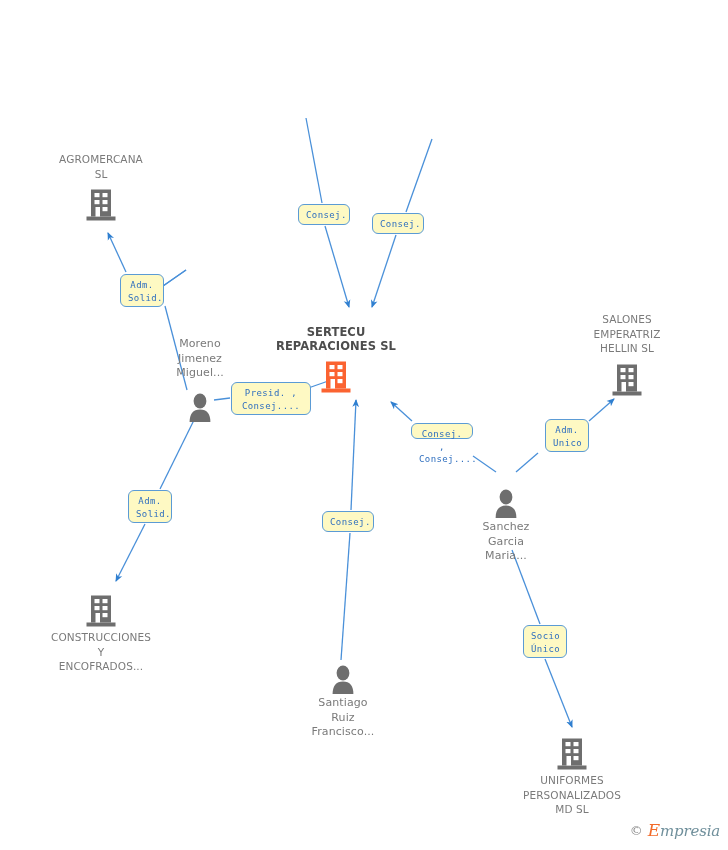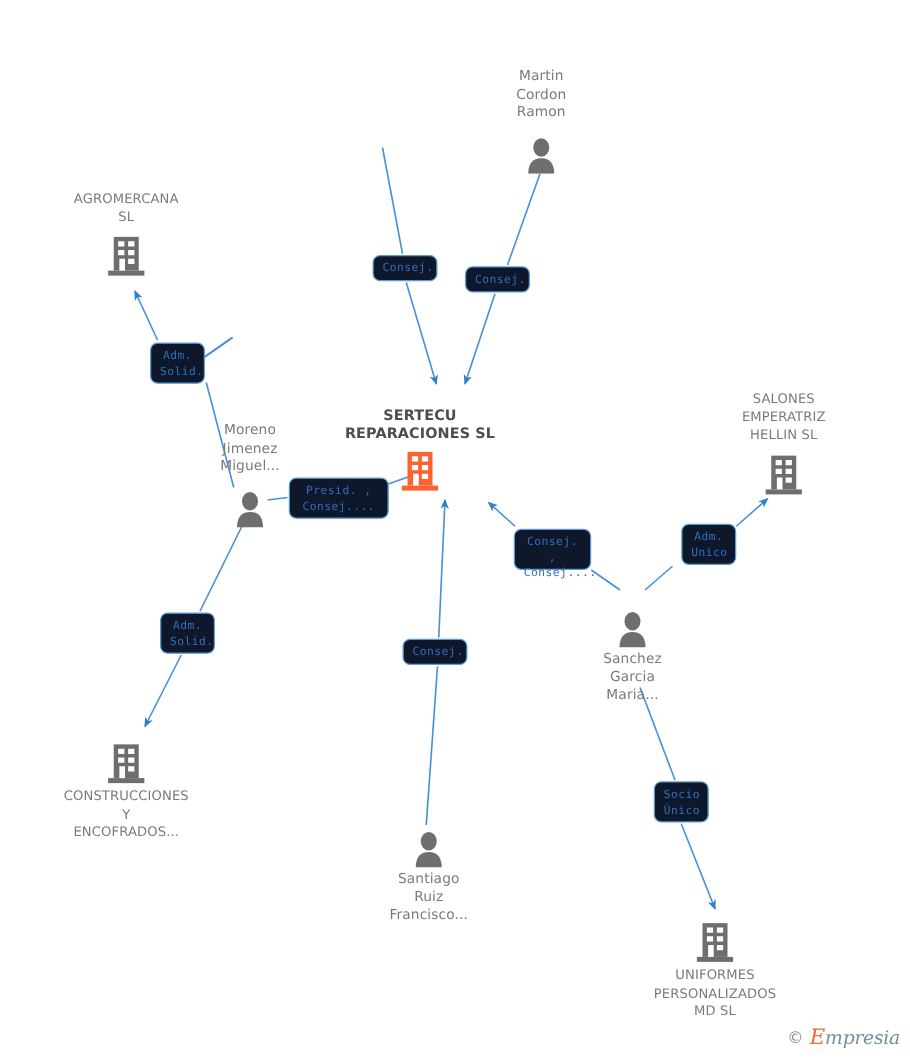--- a/index.html
+++ b/index.html
@@ -61,21 +61,21 @@
     justify-content: center;
   }
   .node.label-below .glyph { margin-bottom: 2px; }
   .node.label-above .glyph { margin-top: 1px; }
 
   
   .badge {
     position: absolute;
     border: 1.3px solid #5b9bd5;
     border-radius: 6px;
-    background: #0f172a;
+    background: #fef9c3;
     color: #2f6fbf;
     font-family: "DejaVu Sans Mono", monospace;
     font-size: 9px;
     line-height: 12.5px;
     letter-spacing: 0.4px;
     padding: 4px 7px;
     text-align: center;
     white-space: pre-line;
     z-index: 4;
     box-sizing: border-box;
@@ -141,31 +141,20 @@
     <path d="M589,421 L614,399" stroke="#4a90d9" stroke-width="1.3" fill="none" marker-end="url(#arrow)"></path>
 
     <path d="M512,550 L540,624" stroke="#4a90d9" stroke-width="1.3" fill="none"></path>
     <path d="M545,659 L572,727" stroke="#4a90d9" stroke-width="1.3" fill="none" marker-end="url(#arrow)"></path>
 
     <path d="M341,660 L350,533" stroke="#4a90d9" stroke-width="1.3" fill="none"></path>
     <path d="M351,510 L356,400" stroke="#4a90d9" stroke-width="1.3" fill="none" marker-end="url(#arrow)"></path>
   </svg>
 
 
-  <div class="node person label-above" style="left:433px; top:54px;">
-    <div class="label">Martin
-Cordon
-Ramon</div>
-    <div class="glyph">
-      <svg width="26" height="29" viewBox="0 0 26 29" aria-hidden="true">
-        <ellipse cx="13" cy="8" rx="6.4" ry="7.4" fill="#6e6e6e"></ellipse>
-        <path d="M13,16.5 C20,16.5 23.4,21 23.4,29 L2.6,29 C2.6,21 6,16.5 13,16.5 Z" fill="#6e6e6e"></path>
-      </svg>
-    </div>
-  </div>
 
   <div class="node company label-above" style="left:101px; top:152px;">
     <div class="label">AGROMERCANA
 SL</div>
     <div class="glyph">
       <svg width="30" height="34" viewBox="0 0 30 34" aria-hidden="true">
         <rect x="5" y="1.5" width="20" height="27" fill="#6e6e6e"></rect>
         <rect x="0.5" y="28.5" width="29" height="4" fill="#6e6e6e"></rect>
         <rect x="8.5" y="5" width="5" height="4.2" fill="#ffffff"></rect>
         <rect x="16.5" y="5" width="5" height="4.2" fill="#ffffff"></rect>
@@ -287,21 +276,21 @@
   <div class="badge" style="left:298px; top:204px; width:52px; height:21px;">Consej.</div>
 
   <div class="badge" style="left:372px; top:213px; width:52px; height:21px;">Consej.</div>
 
   <div class="badge" style="left:120px; top:274px; width:44px; height:33px;">Adm.
 Solid.</div>
 
   <div class="badge" style="left:231px; top:382px; width:80px; height:33px;">Presid. ,
 Consej....</div>
 
-  <div class="badge" style="left:411px; top:423px; width:62px; height:33px;">Consej. ,
+  <div class="badge" style="left:411px; top:423px; width:62px; height:16px;">Consej. ,
 Consej....</div>
 
   <div class="badge" style="left:545px; top:419px; width:44px; height:33px;">Adm.
 Unico</div>
 
   <div class="badge" style="left:128px; top:490px; width:44px; height:33px;">Adm.
 Solid.</div>
 
   <div class="badge" style="left:322px; top:511px; width:52px; height:21px;">Consej.</div>
 

